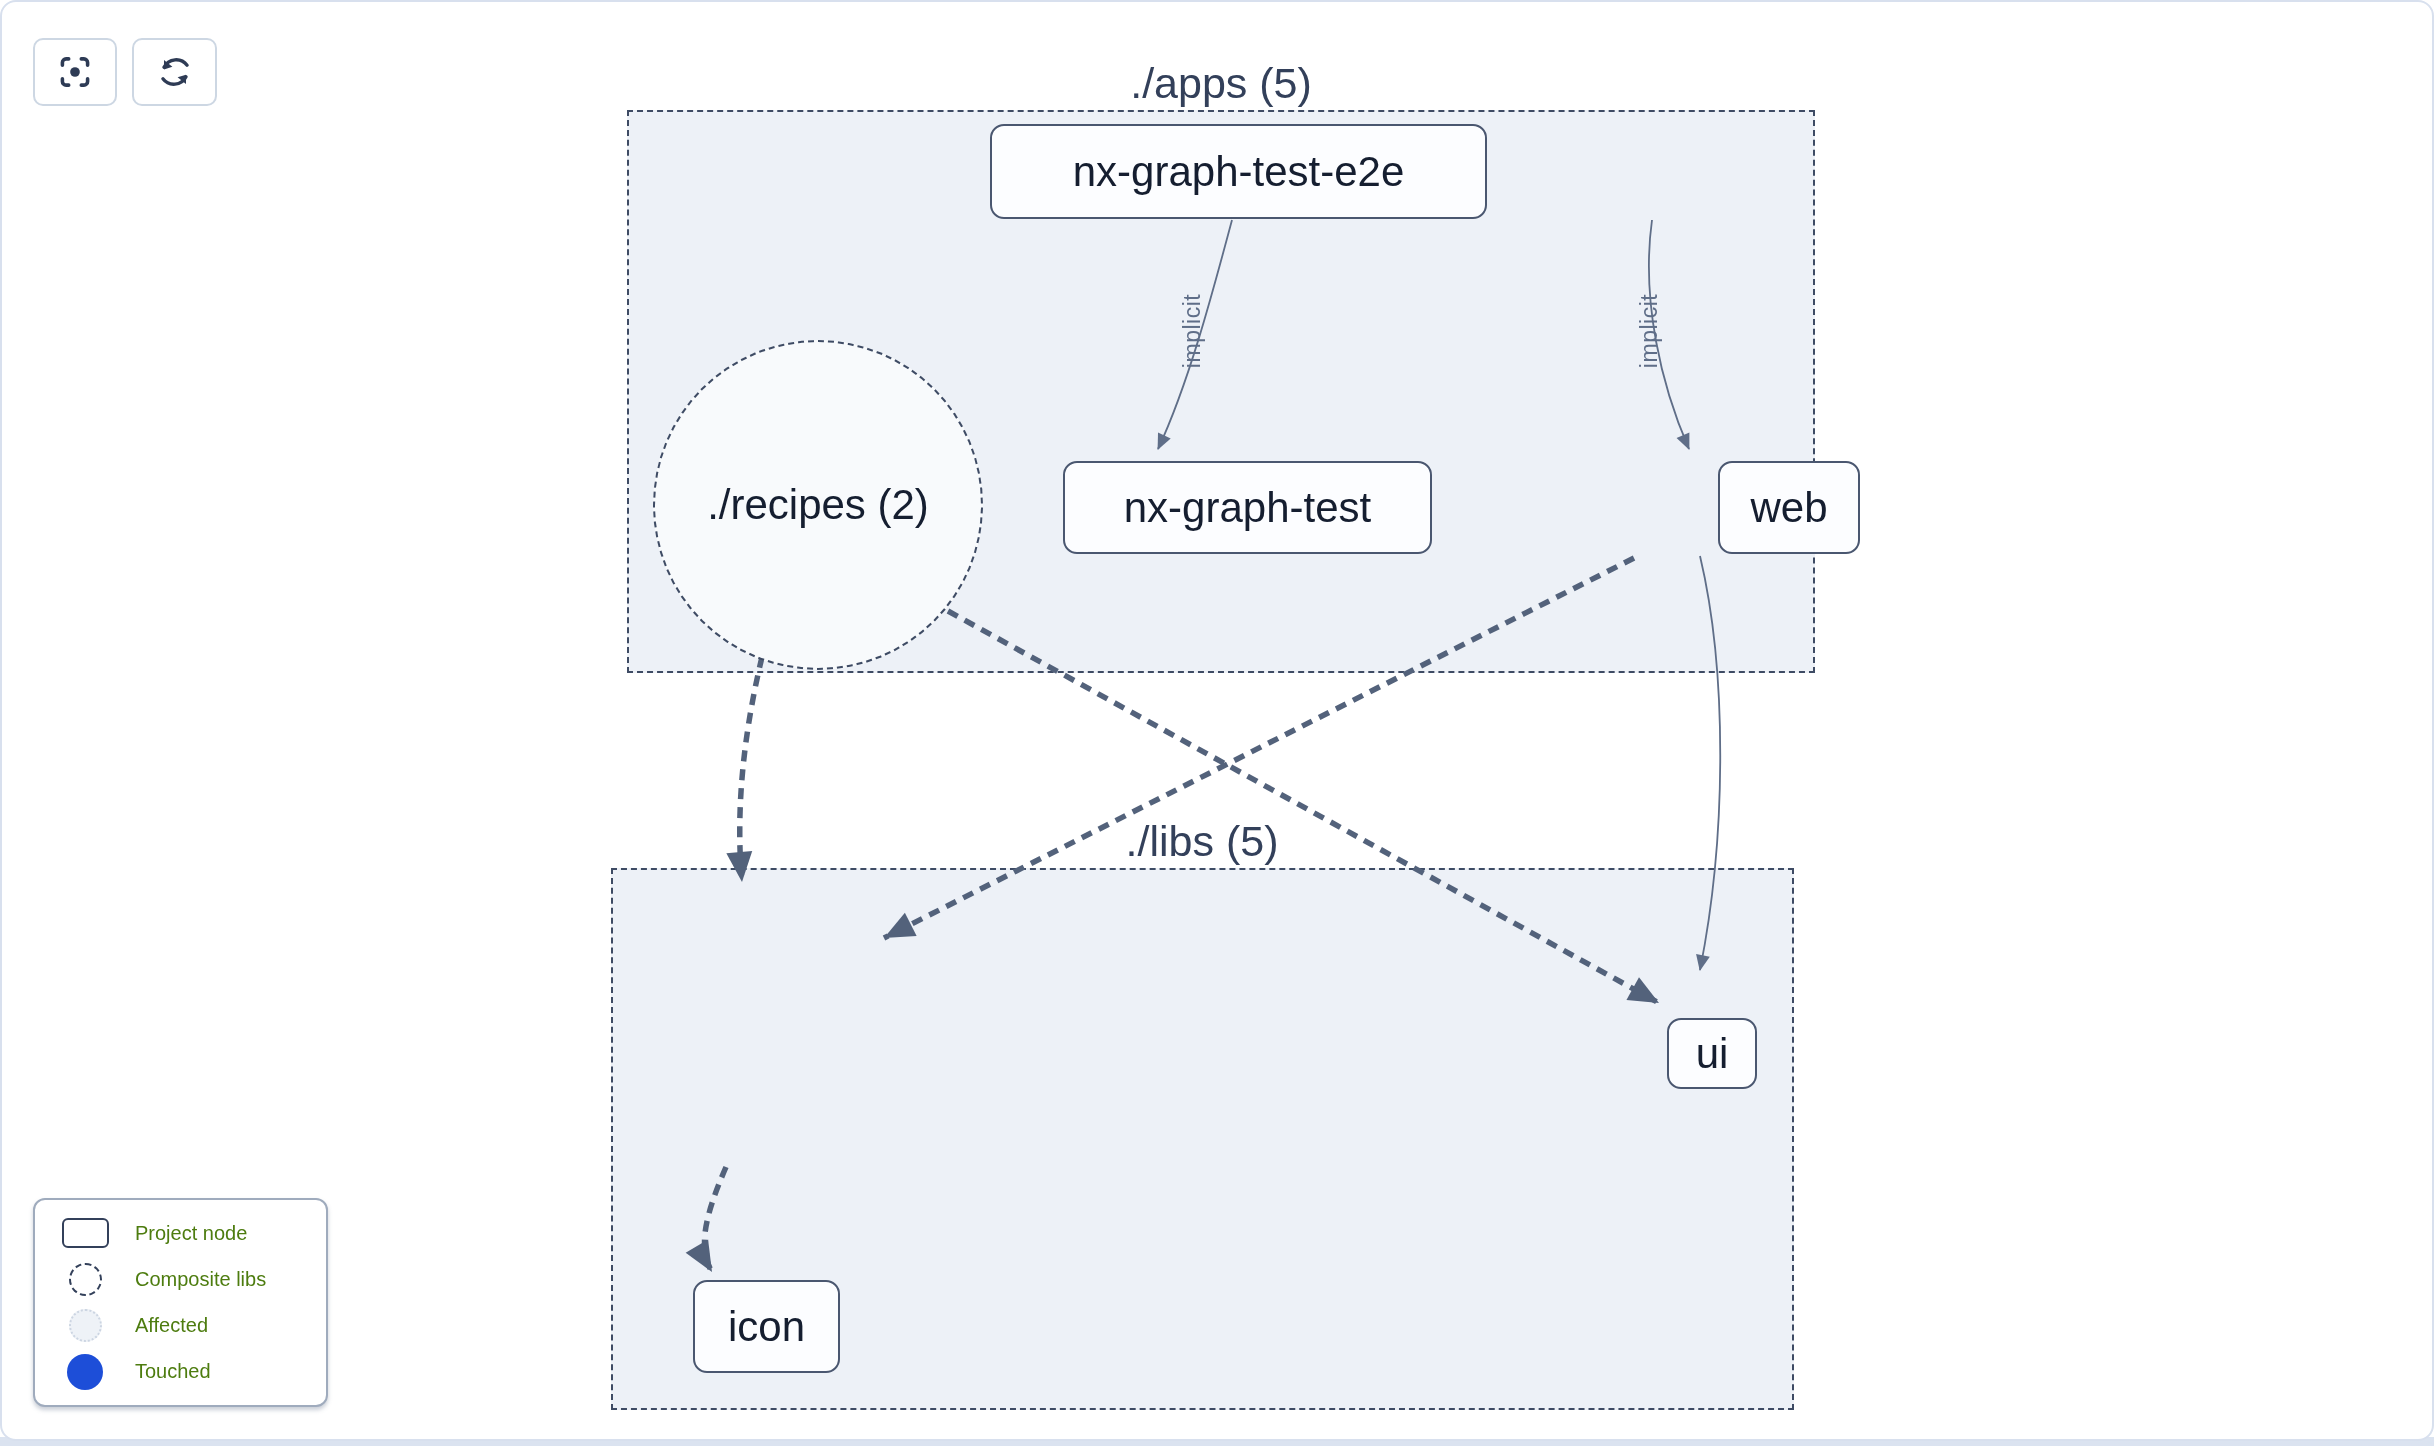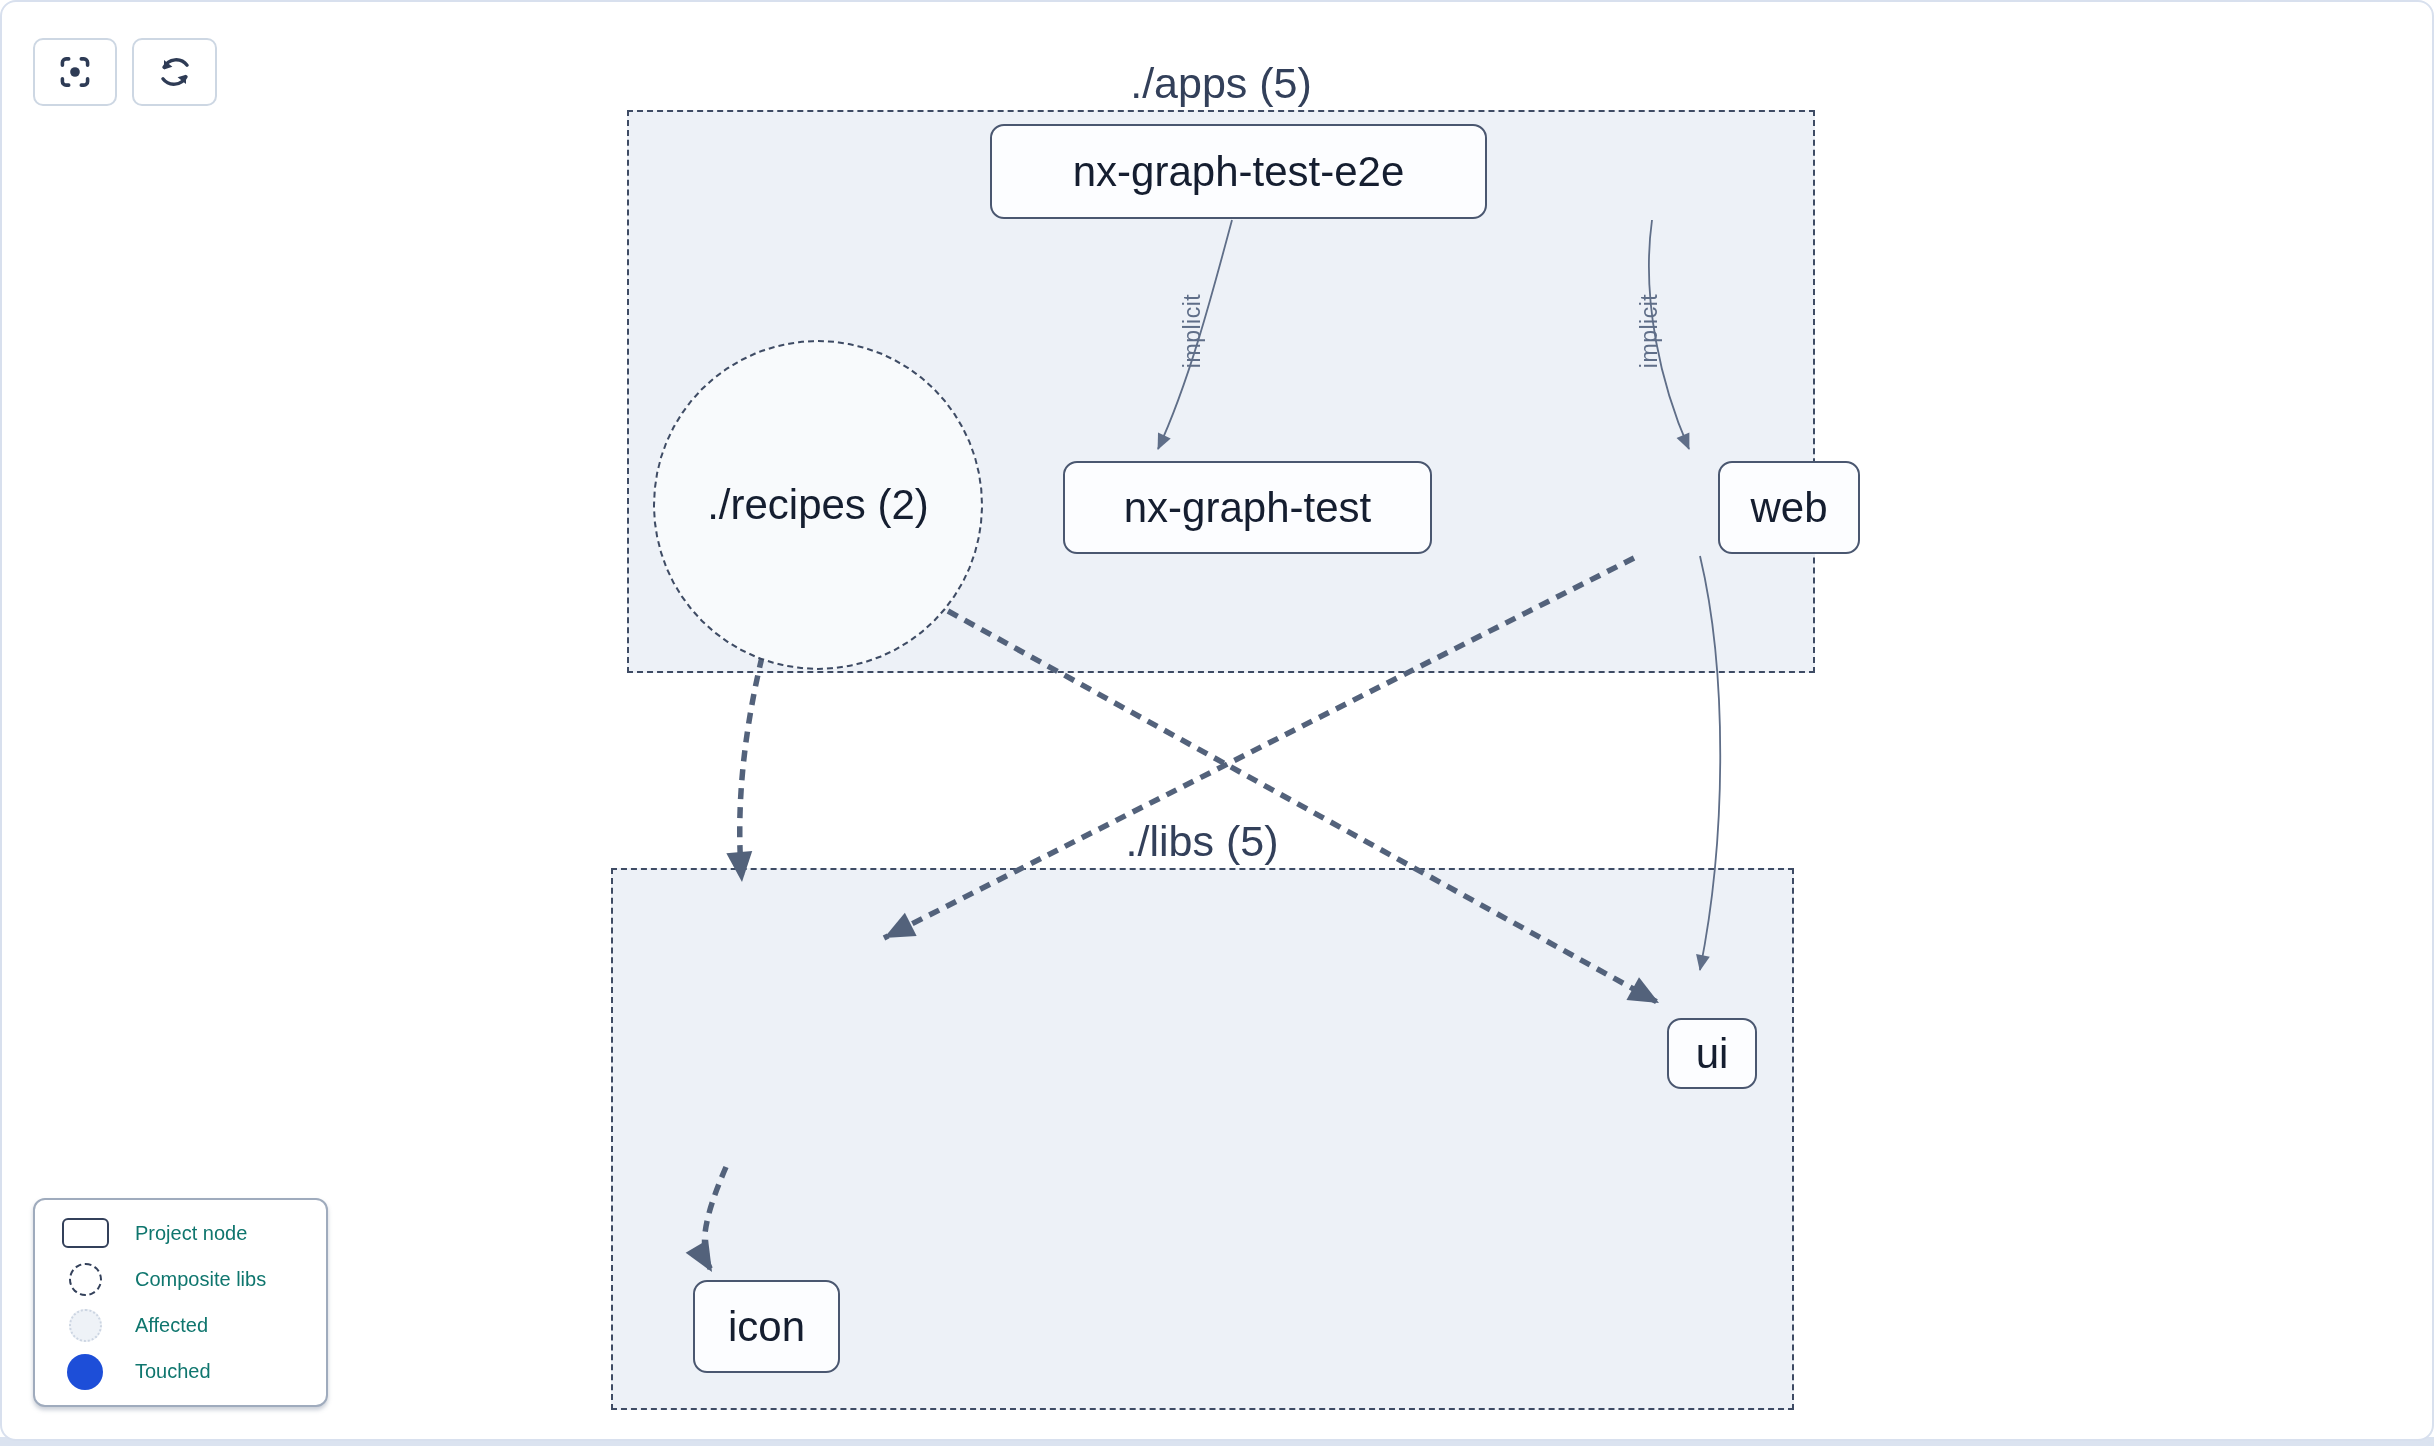--- a/index.html
+++ b/index.html
@@ -32,21 +32,21 @@
   .edge-label{position:absolute;font-size:23px;color:#5f6e88;transform:translate(-50%,-50%) rotate(-90deg);
               white-space:nowrap;z-index:25;letter-spacing:.5px;}
 
   
   .legend{position:absolute;left:33px;top:1198px;width:295px;height:209px;background:#ffffff;
           border:2px solid #9fabbd;border-radius:12px;box-sizing:border-box;
           box-shadow:0 3px 4px rgba(100,116,139,.35);display:flex;flex-direction:column;
           justify-content:space-around;padding:10px 0;z-index:40;}
   .legend-row{display:flex;align-items:center;height:40px;}
   .legend-swatch{width:100px;display:flex;align-items:center;justify-content:center;flex:0 0 100px;}
-  .legend-text{font-size:20px;color:#0f766e;}
+  .legend-text{font-size:20px;color:#4d7c0f;}
   .sw-rect{width:47px;height:30px;border:2.5px solid #33405a;border-radius:6px;background:#ffffff;box-sizing:border-box;}
   .sw-dashed{width:33px;height:33px;border:2.5px dashed #33405a;border-radius:50%;background:#ffffff;box-sizing:border-box;}
   .sw-affected{width:33px;height:33px;border:2.5px dotted #ccd5e2;border-radius:50%;background:#eef2f7;box-sizing:border-box;}
   .sw-touched{width:36px;height:36px;border-radius:50%;background:#1d4ed8;}
 </style>
 </head>
 <body>
 
 <div id="stage">
   <div class="bottom-bar"></div>

